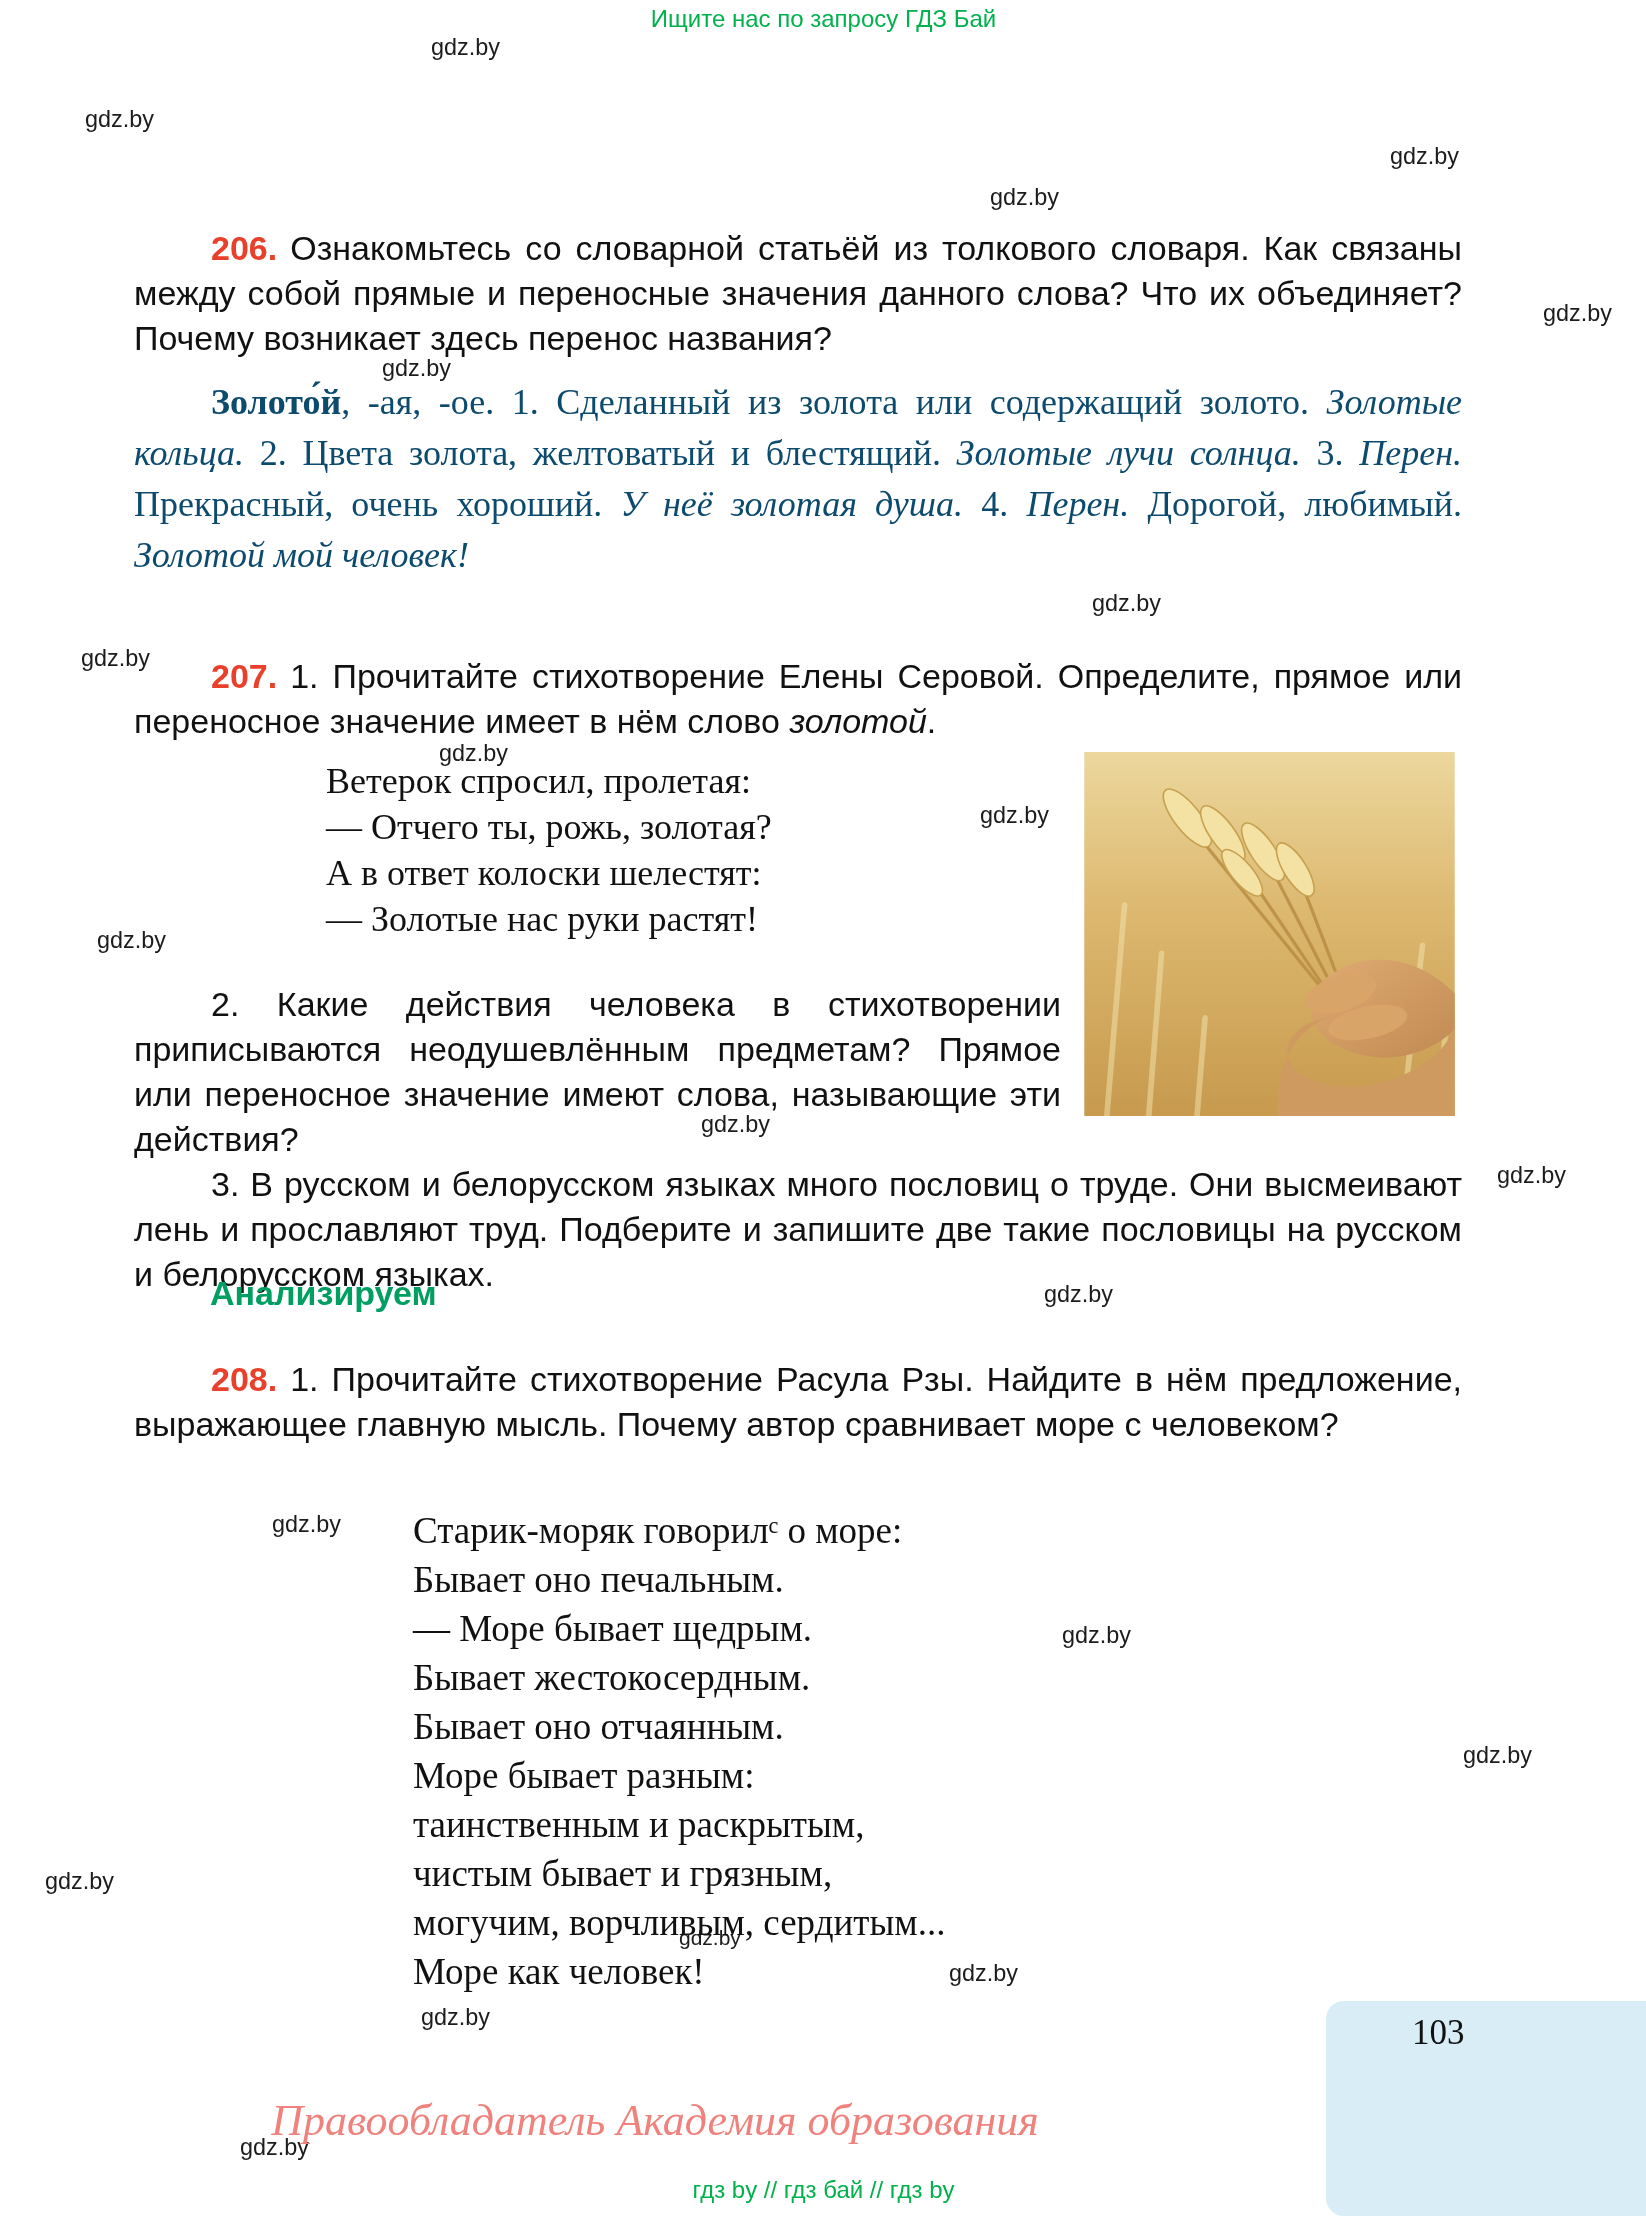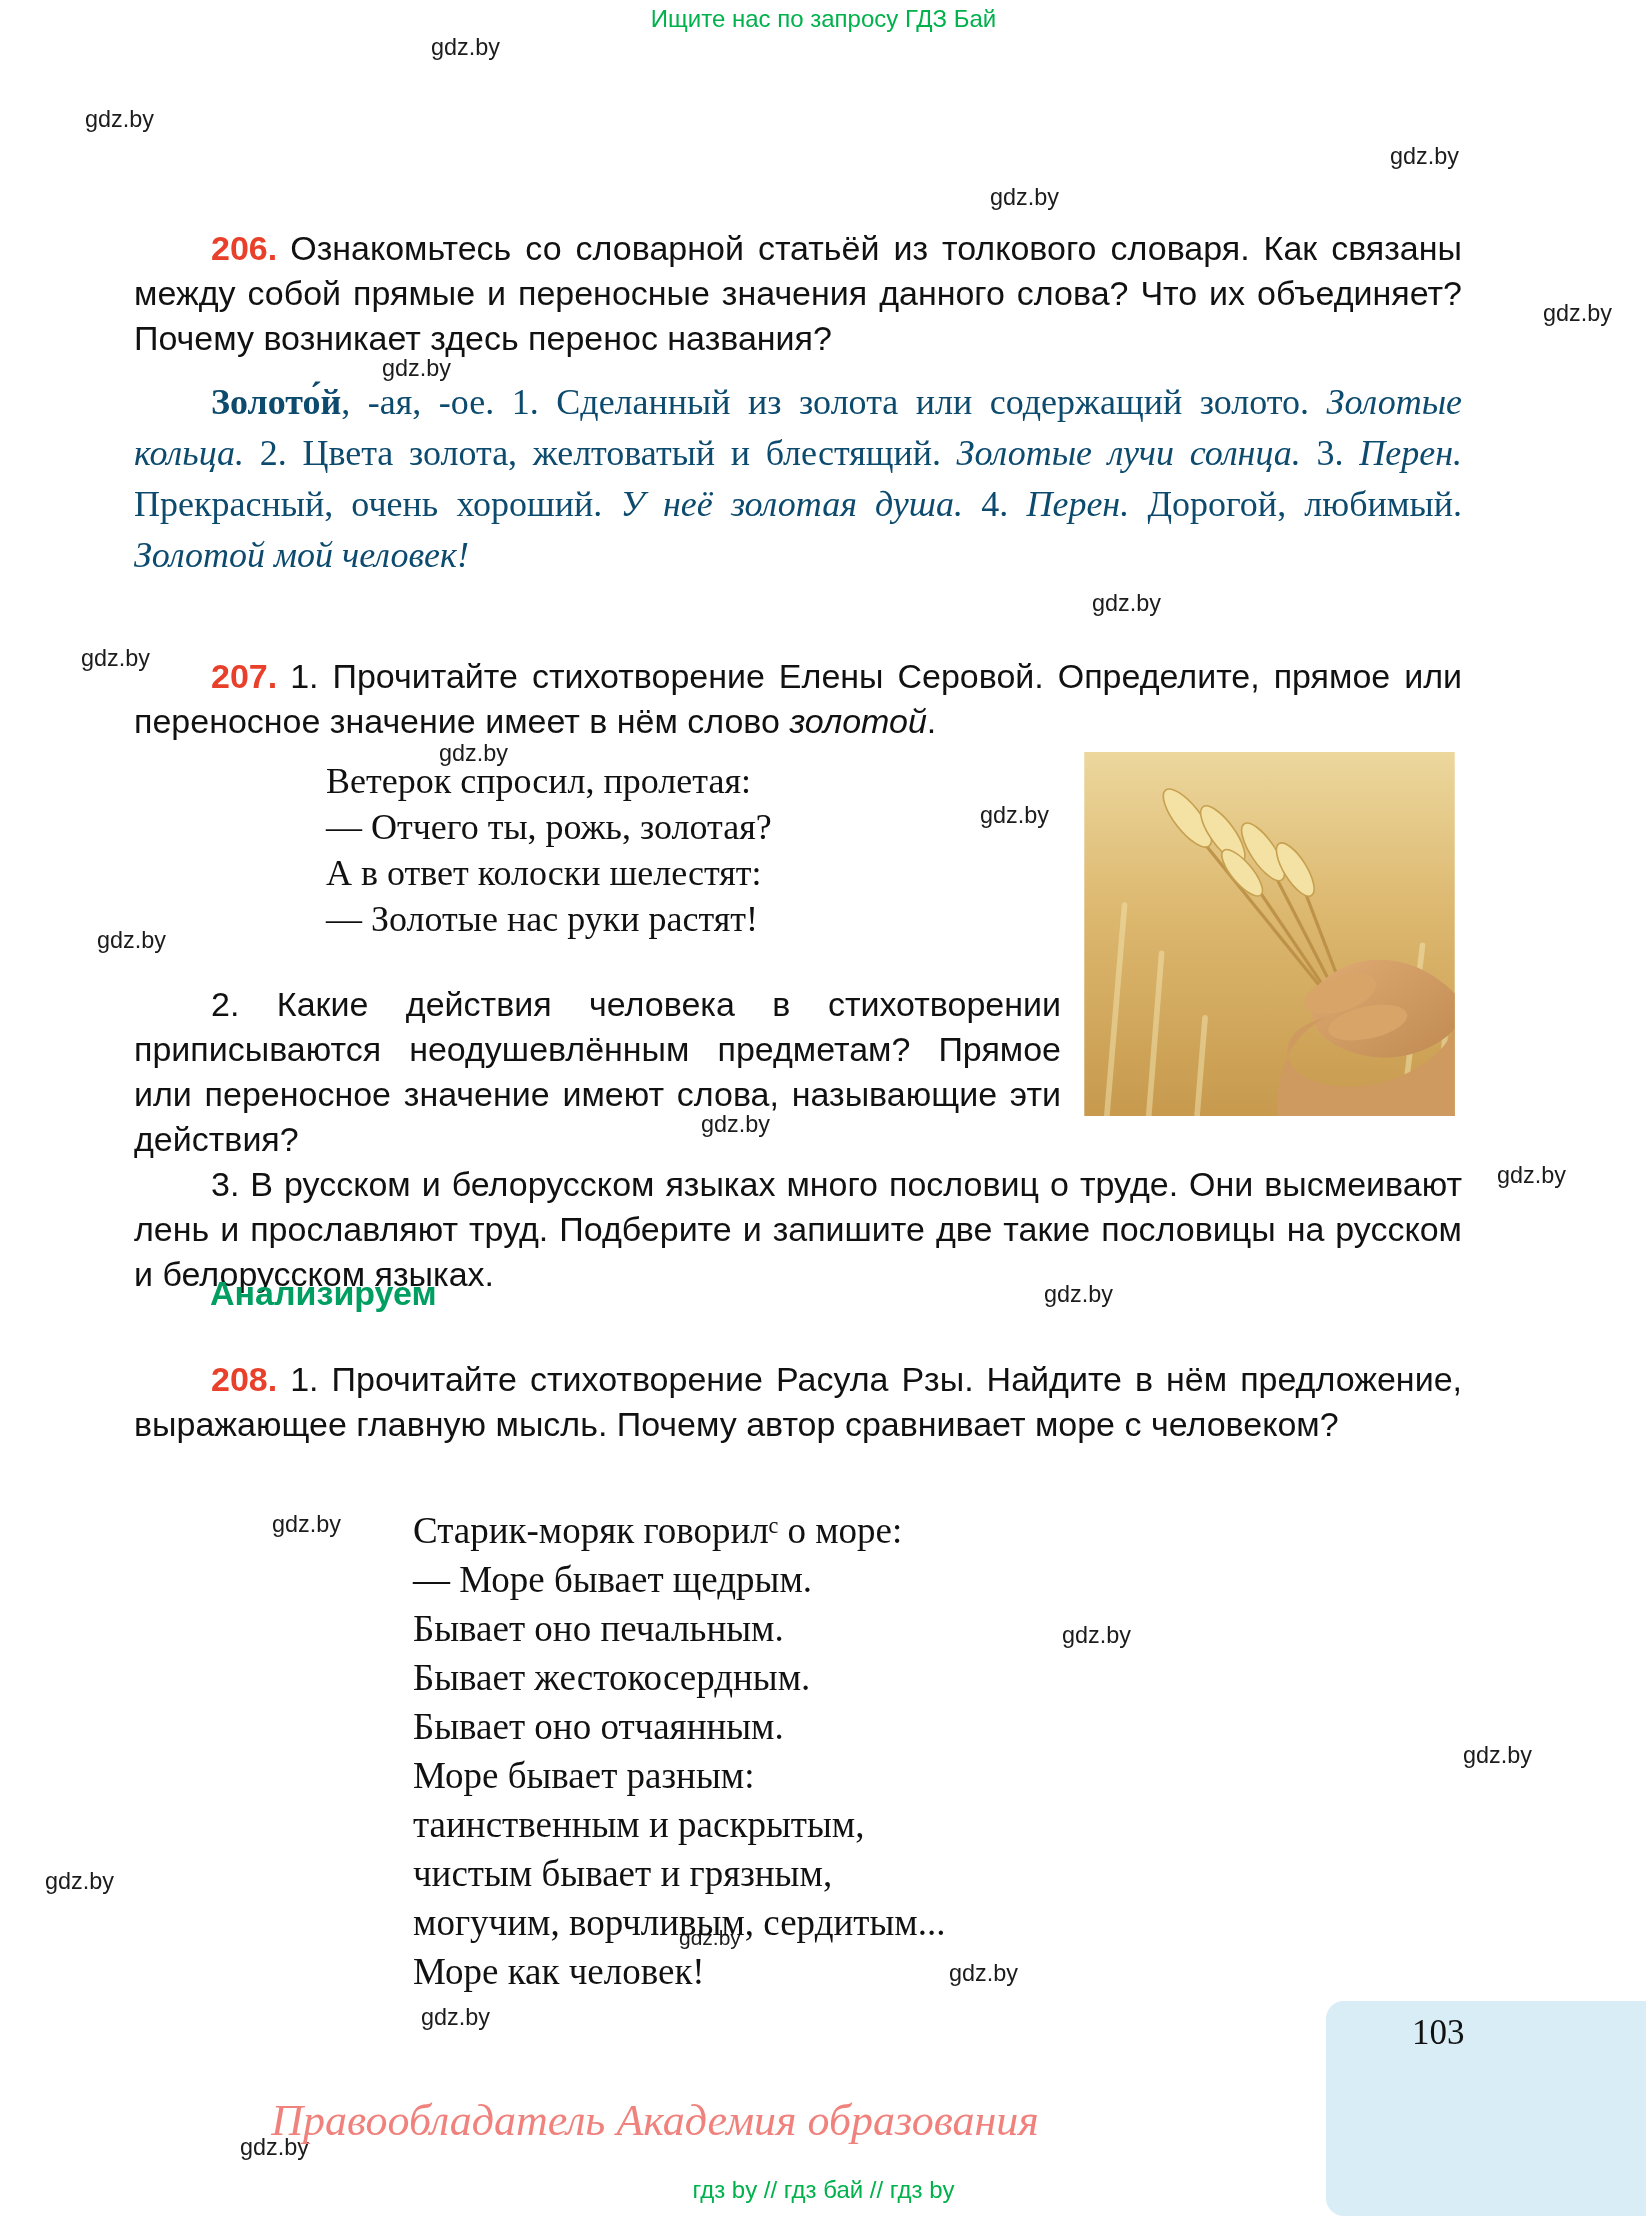--- a/index.html
+++ b/index.html
@@ -168,22 +168,22 @@
   </p>
 
   <div class="section-heading">Анализируем</div>
 
   <p class="para" style="top:1357px">
     <span class="exnum">208.</span><span>1. Прочитайте стихотворение Расула Рзы. Найдите в нём предложение, выражающее главную мысль. Почему автор сравнивает море с человеком?</span>
   </p>
 
   <div class="poem poem2">
     <div>Старик-моряк говорилᶜ о море:</div>
+    <div>Бывает оно печальным.</div>
     <div>— Море бывает щедрым.</div>
-    <div>Бывает оно печальным.</div>
     <div>Бывает жестокосердным.</div>
     <div>Бывает оно отчаянным.</div>
     <div>Море бывает разным:</div>
     <div>таинственным и раскрытым,</div>
     <div>чистым бывает и грязным,</div>
     <div>могучим, ворчливым, сердитым...</div>
     <div>Море как человек!</div>
   </div>
 
   <div class="pagebox"></div>

